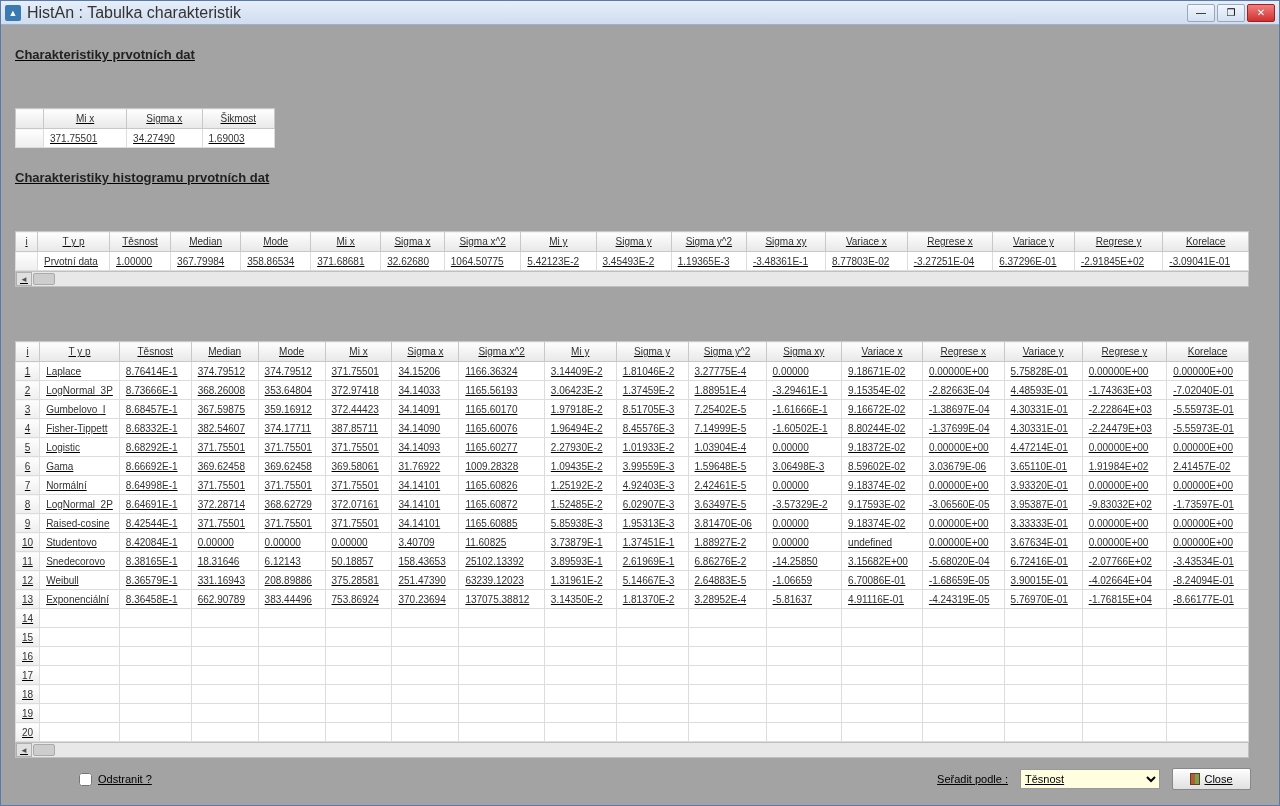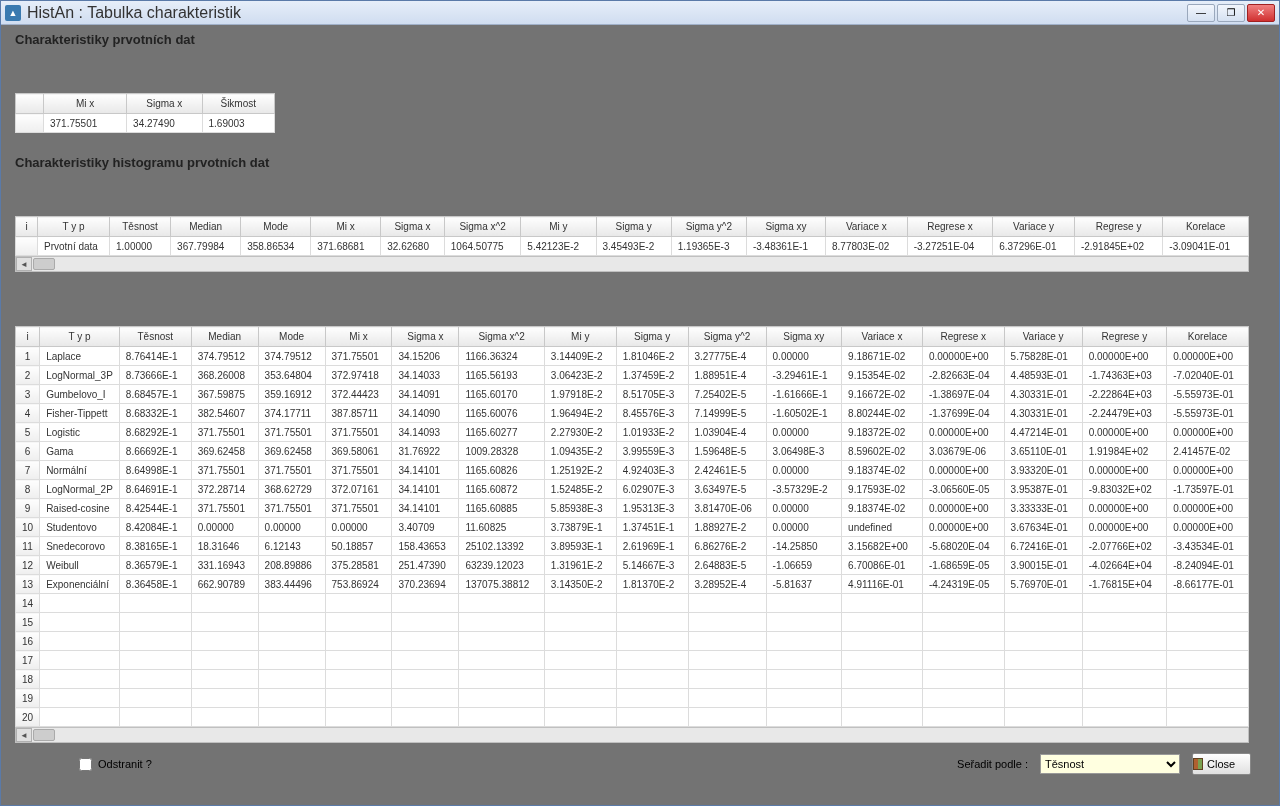--- a/index.html
+++ b/index.html
@@ -63,25 +63,26 @@
       font-size: 10px;
       cursor: pointer;
     }
     .win-btn.close {
       background: linear-gradient(to bottom, #f08080, #d03030);
       color: white;
       border-color: #a02020;
     }
     .content {
       flex: 1;
-      background: #737373;
-      padding: 1px 14px;
+      background: #a3a3a3;
+      padding: 16px 14px;
       overflow: auto;
       display: flex;
       flex-direction: column;
+      text-decoration: underline;
     }
     .section-title {
       font-size: 13px;
       font-weight: bold;
       color: #222;
       margin: 6px 0 6px 0;
     }
     table.data-table {
       border-collapse: collapse;
       background: white;
@@ -158,28 +159,29 @@
     }
     .spacer { flex: 1; }
     .sort-select {
       width: 140px;
       height: 20px;
       font-size: 11px;
       background: #ffffe0;
       border: 1px solid #999;
     }
     .close-btn2 {
-      width: 59px;
+      width: 79px;
       height: 22px;
       background: linear-gradient(to bottom, #fefefe, #e0e0e0);
       border: 1px solid #888;
       border-radius: 2px;
       font-size: 11px;
       display: flex;
       align-items: center;
+      justify-content: center;
       gap: 4px;
       cursor: pointer;
     }
     .door-icon {
       width: 10px;
       height: 12px;
       background: linear-gradient(to right, #b06030 50%, #7aa050 50%);
       border: 1px solid #604020;
     }
     .row-idx {

